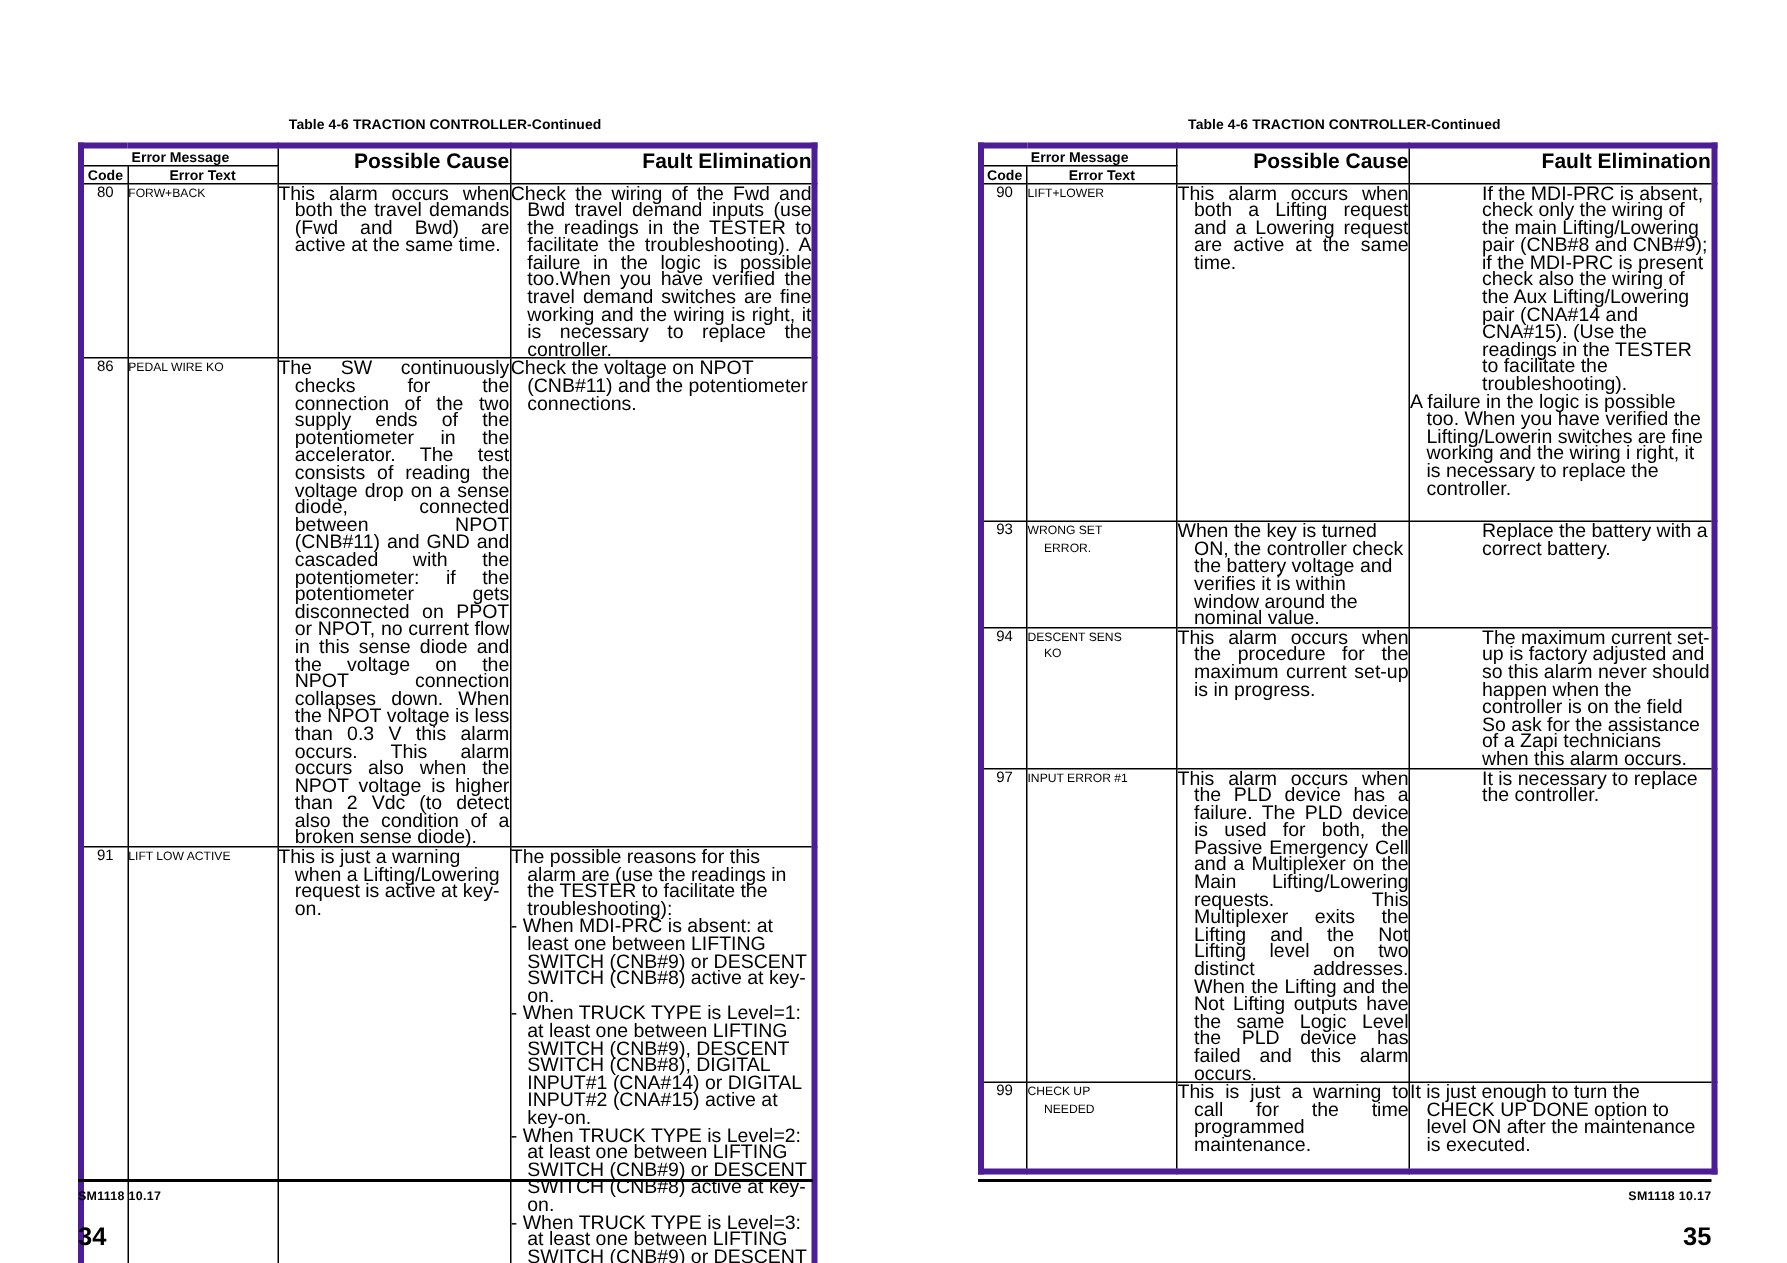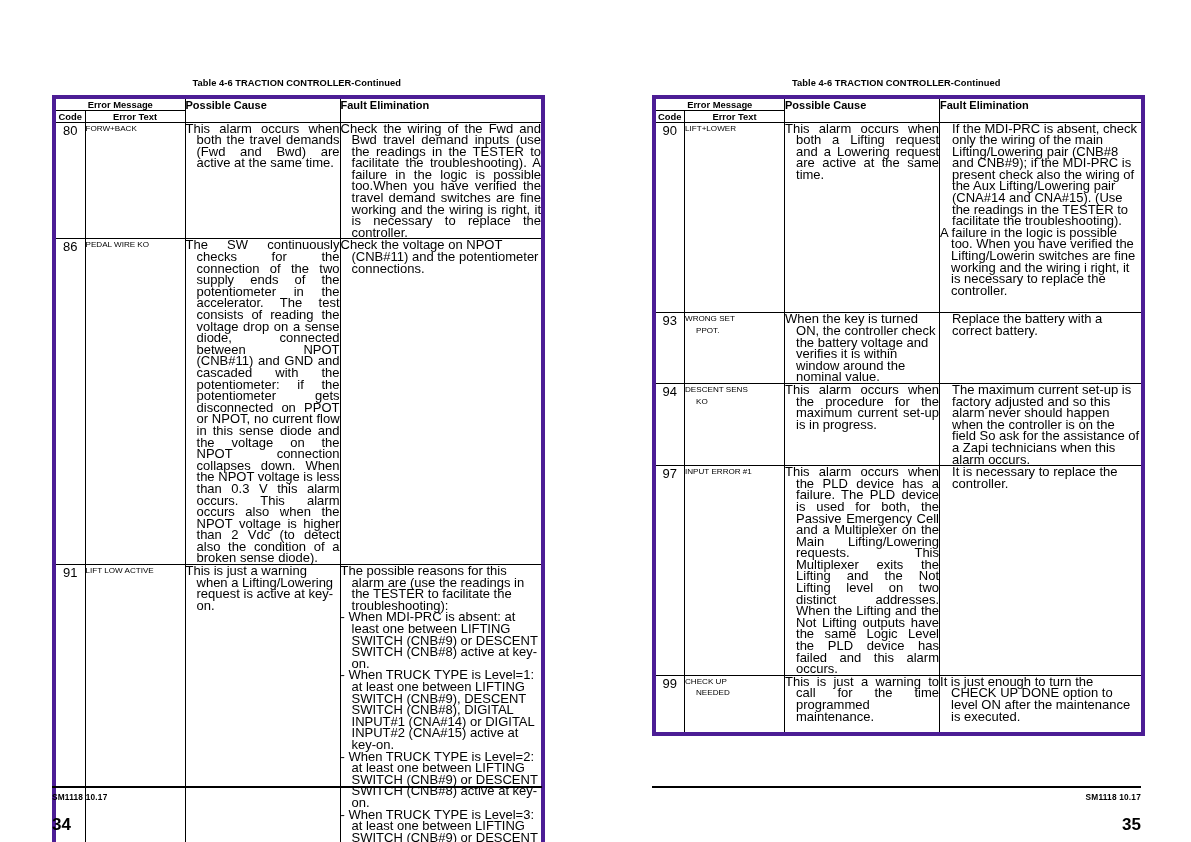--- a/index.html
+++ b/index.html
@@ -68,36 +68,36 @@
   }
   .hdr-sub {
     text-align: center;
     font-size: 9.4px;
     font-weight: bold;
     padding: 3px 2px 3.5px 2px;
     vertical-align: middle;
     margin-left: 16px;
   }
   .hdr-tall {
-    text-align: left;
-    font-size: 11px;
+    text-align: right;
+    font-size: 14px;
     font-weight: bold;
     vertical-align: middle;
     padding: 2px 3px;
   }
 
   
   col.c-code { width: 31px; }
   col.c-text { width: 100px; }
   col.c-cause { width: 155px; }
   col.c-fault { width: 203px; }
 
   td.cell-code {
     text-align: center;
-    font-size: 13px;
+    font-size: 10px;
     padding-top: 4.6px;
   }
   td.cell-text {
     font-size: 8.1px;
     padding: 4.6px 2px 3px 4px;
     line-height: 11.6px;
   }
   td.cell-text .hang {
     display: block;
     padding-left: 11px;
@@ -109,20 +109,21 @@
   }
   td.cell-body p {
     margin: 0;
     padding-left: 11px;
     text-indent: -11px;
     text-align: justify;
   }
   td.cell-body p.flat {
     padding-left: 12px;
     text-indent: 0;
+    margin-left: 36px;
   }
   td.cell-body p.nojust {
     text-align: left;
   }
 
   .footer-rule {
     position: absolute;
     left: 52px;
     right: 54px;
     top: 786px;
@@ -265,21 +266,21 @@
               <p class="flat nojust">If the MDI-PRC is absent, check only the wiring of the main Lifting/Lowering pair (CNB#8 and CNB#9); if the MDI-PRC is present check also the wiring of the Aux Lifting/Lowering pair (CNA#14 and CNA#15).  (Use the readings in the TESTER to facilitate the troubleshooting).</p>
               <p class="nojust">A failure in the logic is possible too. When you have verified the Lifting/Lowerin switches are fine working and the wiring i right, it is necessary to replace the controller.</p>
               <div style="height:16px"></div>
             </td>
           </tr>
 
           <tr>
             <td class="cell-code">93</td>
             <td class="cell-text">
               <span>WRONG SET</span>
-              <span class="hang">PPOT.</span>
+              <span class="hang">ERROR.</span>
             </td>
             <td class="cell-body">
               <p class="nojust">When the key is turned ON, the controller check the battery voltage and verifies it is within window around the nominal value.</p>
             </td>
             <td class="cell-body">
               <p class="flat nojust">Replace the battery with a correct battery.</p>
               <div style="height:12px"></div>
             </td>
           </tr>
 

